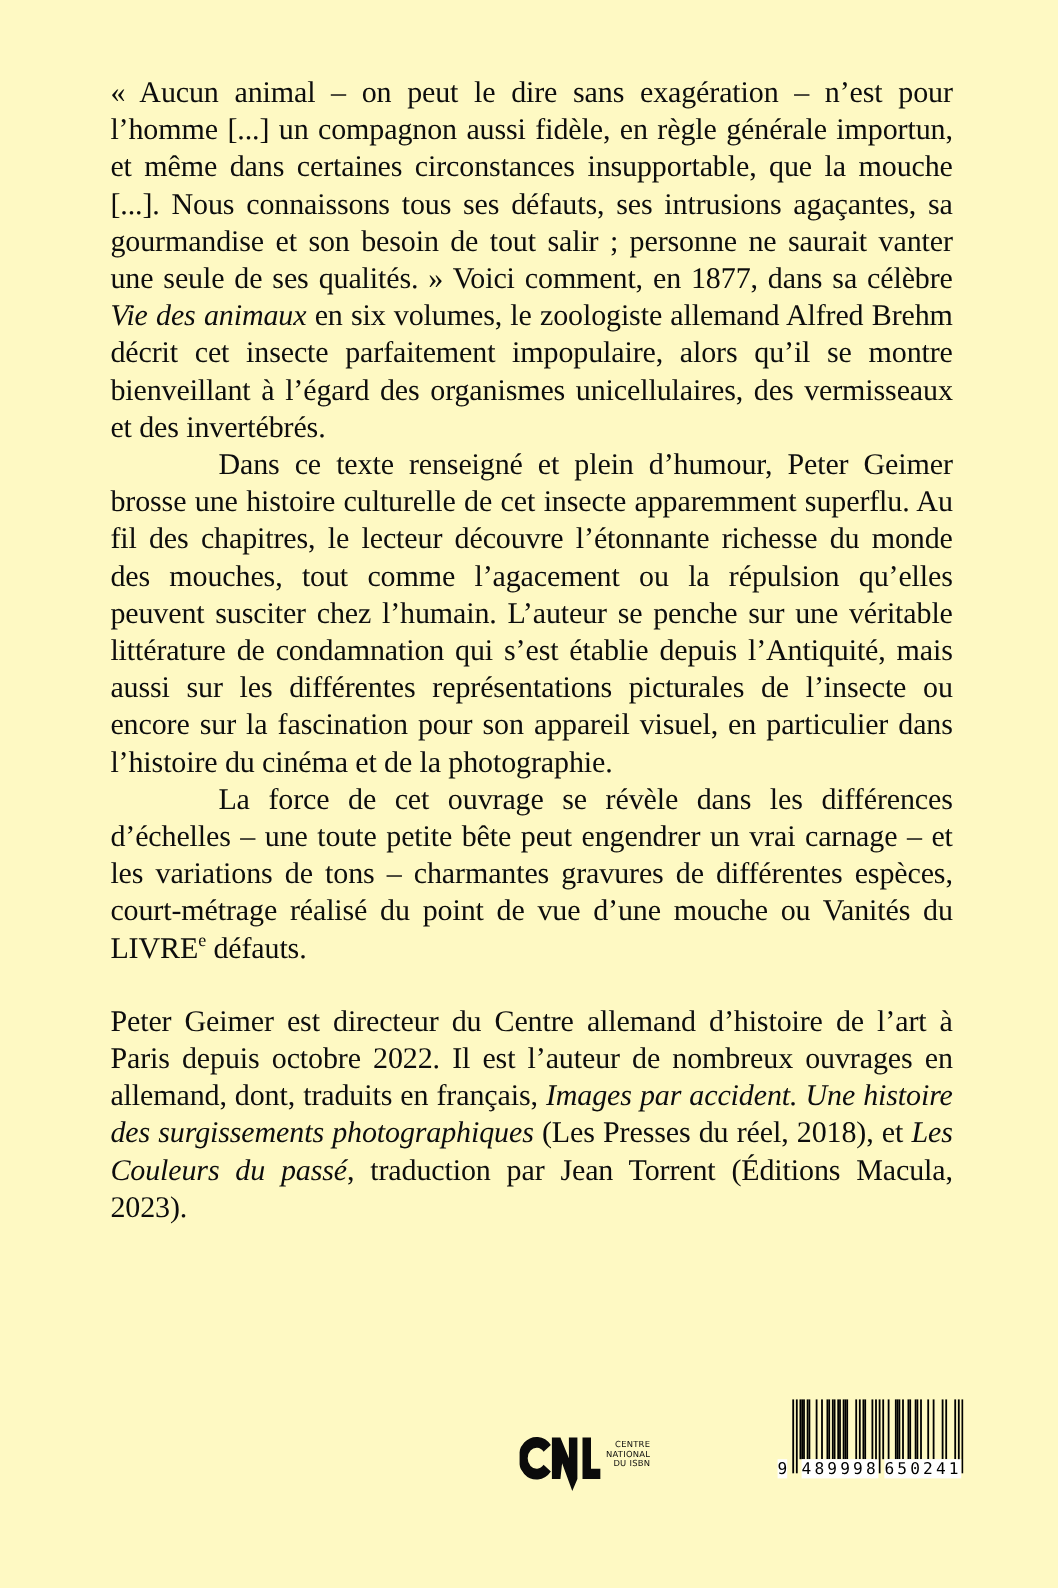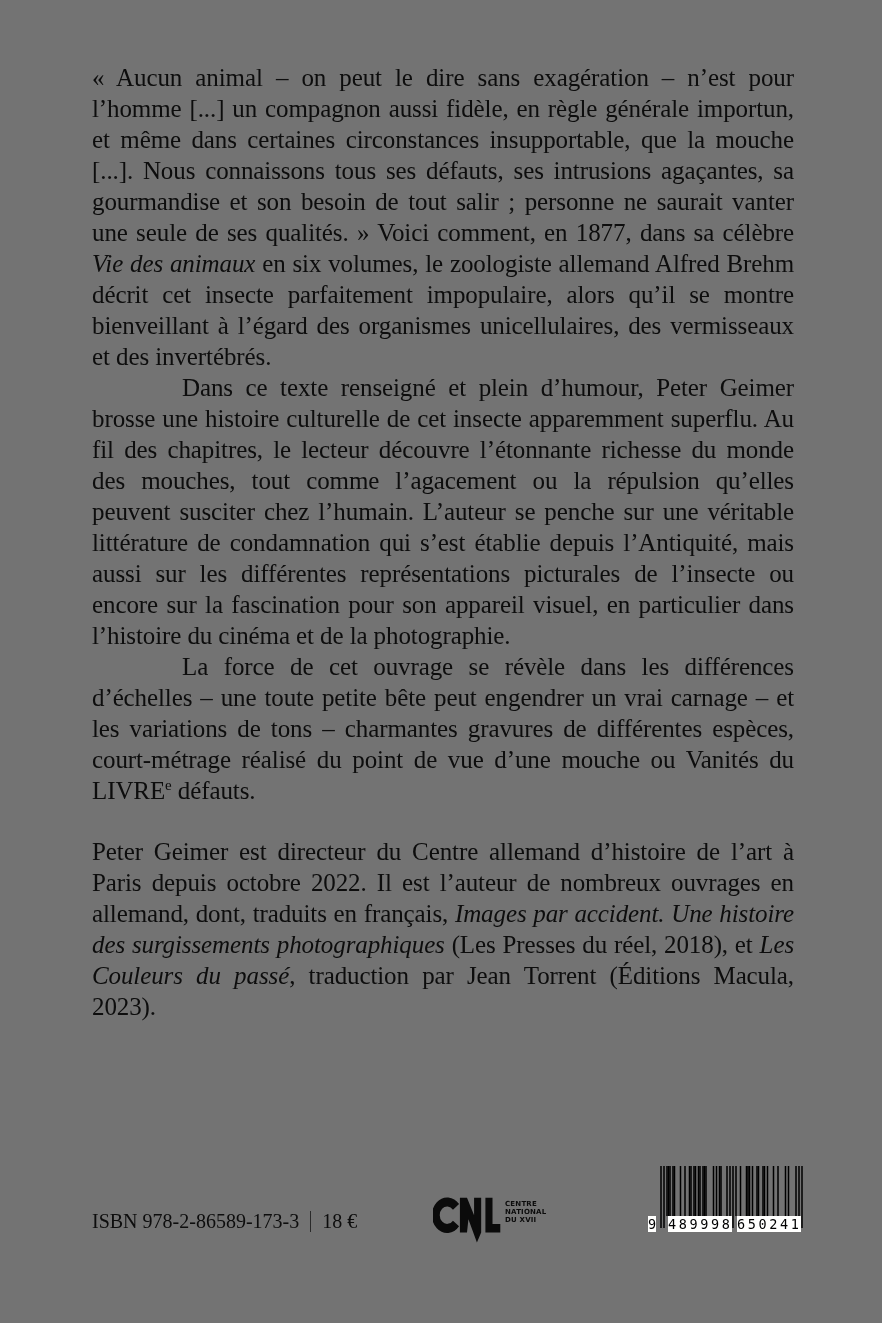--- a/index.html
+++ b/index.html
@@ -1,19 +1,19 @@
 <!DOCTYPE html>
 <html lang="fr"><head>
 <meta charset="utf-8">
 <style>
   html,body{margin:0;padding:0;background:#ffffff;}
   .page{
     position:relative;
     width:882px;height:1323px;
-    background:#737373;
+    background:#fef9c3;
     color:#0d0d0d;
     font-family:"Liberation Serif", serif;
     overflow:hidden;
   }
   
   .bodytext{
     position:absolute;
     left:92px;top:62px;width:702px;
     text-align:justify;
   }
@@ -36,24 +36,25 @@
   }
   .isbn-divider{display:inline-block;width:1px;height:21px;background:#2a2a2a;}
 
   .cnl-logo{
     position:absolute;left:433px;top:1197px;
     display:flex;align-items:flex-start;
   }
   .cnl-small{
     margin-left:4px;padding-top:3px;
     font-family:"DejaVu Sans", sans-serif;
-    font-weight:bold;
+    font-weight:normal;
     font-size:7px;line-height:8px;
     letter-spacing:0.2px;
     color:#0b0b0b;
+    text-align:right;
   }
 
   .barcode{
     position:absolute;left:648px;top:1166px;
     width:162px;height:74px;
   }
   .barcode svg{position:absolute;left:12px;top:0;}
   .bc-digit{
     position:absolute;top:50px;
     font-family:"DejaVu Sans Mono", monospace;
@@ -70,36 +71,31 @@
 
 <div class="page">
 
   <div class="bodytext">
       <p class=""><span>« Aucun animal – on peut le dire sans exagération – n’est pour l’homme [...] un compagnon aussi fidèle, en règle générale importun, et même dans certaines circonstances insupportable, que la mouche [...]. Nous connaissons tous ses défauts, ses intrusions agaçantes, sa gourmandise et son besoin de tout salir ; personne ne saurait vanter une seule de ses qualités. » Voici comment, en 1877, dans sa célèbre </span><span class="it">Vie des animaux</span><span> en six volumes, le zoologiste allemand Alfred Brehm décrit cet insecte parfaitement impopulaire, alors qu’il se montre bienveillant à l’égard des organismes unicellulaires, des vermisseaux et des invertébrés.</span></p>
       <p class="indent "><span>Dans ce texte renseigné et plein d’humour, Peter Geimer brosse une histoire culturelle de cet insecte apparemment superflu. Au fil des chapitres, le lecteur découvre l’étonnante richesse du monde des mouches, tout comme l’agacement ou la répulsion qu’elles peuvent susciter chez l’humain. L’auteur se penche sur une véritable littérature de condamnation qui s’est établie depuis l’Antiquité, mais aussi sur les différentes représentations picturales de l’insecte ou encore sur la fascination pour son appareil visuel, en particulier dans l’histoire du cinéma et de la photographie.</span></p>
       <p class="indent "><span>La force de cet ouvrage se révèle dans les différences d’échelles – une toute petite bête peut engendrer un vrai carnage – et les variations de tons – charmantes gravures de différentes espèces, court-métrage réalisé du point de vue d’une mouche ou Vanités du LIVRE</span><sup>e</sup><span> défauts.</span></p>
       <p class="gap"><span>Peter Geimer est directeur du Centre allemand d’histoire de l’art à Paris depuis octobre 2022. Il est l’auteur de nombreux ouvrages en allemand, dont, traduits en français, </span><span class="it">Images par accident. Une histoire des surgissements photographiques</span><span> (Les Presses du réel, 2018), et </span><span class="it">Les Couleurs du passé</span><span>, traduction par Jean Torrent (Éditions Macula, 2023).</span></p>
     </div>
 
-  <div class="isbn-line">
-    <span>ISBN 978-2-86589-173-3</span>
-    <span class="isbn-divider"></span>
-    <span>18 €</span>
-  </div>
 
   <div class="cnl-logo">
     <svg width="68" height="48" viewBox="0 8 96 58" preserveAspectRatio="none" aria-hidden="true">
       <path d="M32.5 20 A 16 16 0 1 0 32.5 40" fill="none" stroke="#0b0b0b" stroke-width="11"></path>
       <polygon fill="#0b0b0b" points="38,9 48,9 58,30 58,9 68,9 68,51 62,63 50,35 48,51 38,51"></polygon>
       <path fill="#0b0b0b" d="M74 9 h10 v31.5 h11 v10.5 h-21 z"></path>
     </svg>
     <div class="cnl-small">
       <div>CENTRE</div>
       <div>NATIONAL</div>
-      <div>DU XVII</div>
+      <div>DU ISBN</div>
     </div>
   </div>
 
   <div class="barcode">
     <svg width="143" height="62" viewBox="0 0 142.5 62" fill="#000" aria-hidden="true">
         <rect x="0.0" y="0" width="1.5" height="62"></rect>
         <rect x="3.0" y="0" width="1.5" height="62"></rect>
         <rect x="6.0" y="0" width="1.5" height="50"></rect>
         <rect x="7.5" y="0" width="1.5" height="50"></rect>
         <rect x="9.0" y="0" width="1.5" height="50"></rect>

